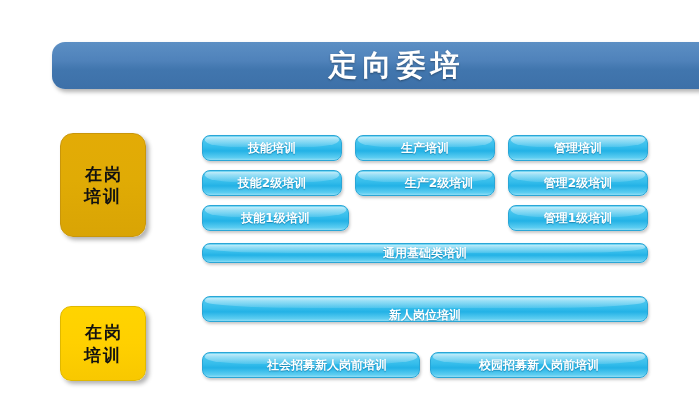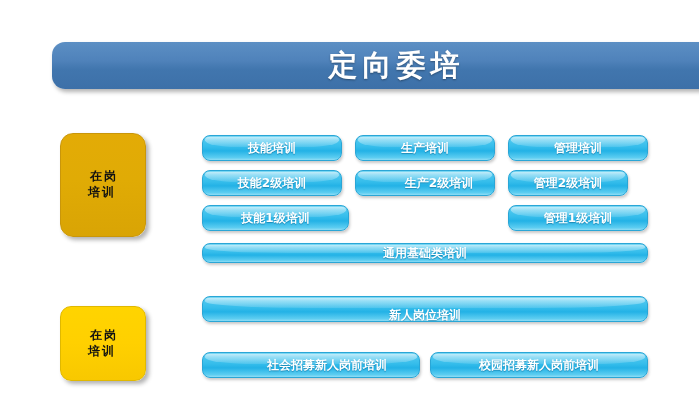--- a/index.html
+++ b/index.html
@@ -56,27 +56,27 @@
   .cat-box {
     position: absolute;
     display: flex;
     align-items: center;
     justify-content: center;
     box-sizing: border-box;
     box-shadow: 3px 3px 4px rgba(0,0,0,0.30);
   }
   .cat-label {
     color: #111111;
-    font-size: 12px;
+    font-size: 17px;
     font-weight: bold;
     line-height: 1.32;
+    text-align: center;
     letter-spacing: 2px;
     text-indent: 2px;
     white-space: pre-line;
-    font-family: Liberation Serif, serif;
   }
 
   #cat-onjob {
     left: 60px;
     top: 133px;
     width: 86px;
     height: 104px;
     border-radius: 13px;
     background: linear-gradient(to bottom,
                 #e3ab06 0%,
@@ -167,21 +167,21 @@
   <div class="pill" style="left:355px; top:135px; width:140px; height:26px;">
     <span class="pill-text">生产培训</span>
   </div>
   <div class="pill" style="left:355px; top:170px; width:140px; height:26px;padding-left:28px;">
     <span class="pill-text">生产2级培训</span>
   </div>
 
   <div class="pill" style="left:508px; top:135px; width:140px; height:26px;">
     <span class="pill-text">管理培训</span>
   </div>
-  <div class="pill" style="left:508px; top:170px; width:120px; height:26px;">
+  <div class="pill" style="left:508px; top:170px; width:140px; height:26px;">
     <span class="pill-text">管理2级培训</span>
   </div>
   <div class="pill" style="left:508px; top:205px; width:140px; height:26px;">
     <span class="pill-text">管理1级培训</span>
   </div>
 
   <div class="pill" style="left:202px; top:243px; width:446px; height:20px;">
     <span class="pill-text">通用基础类培训</span>
   </div>
 

